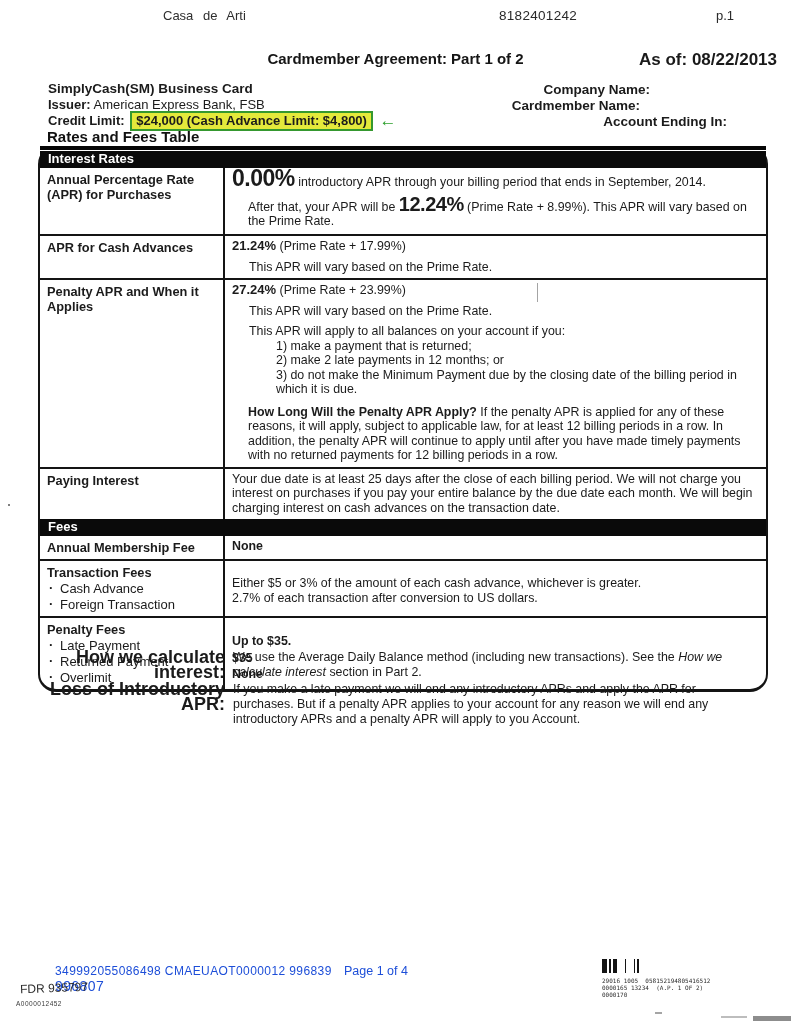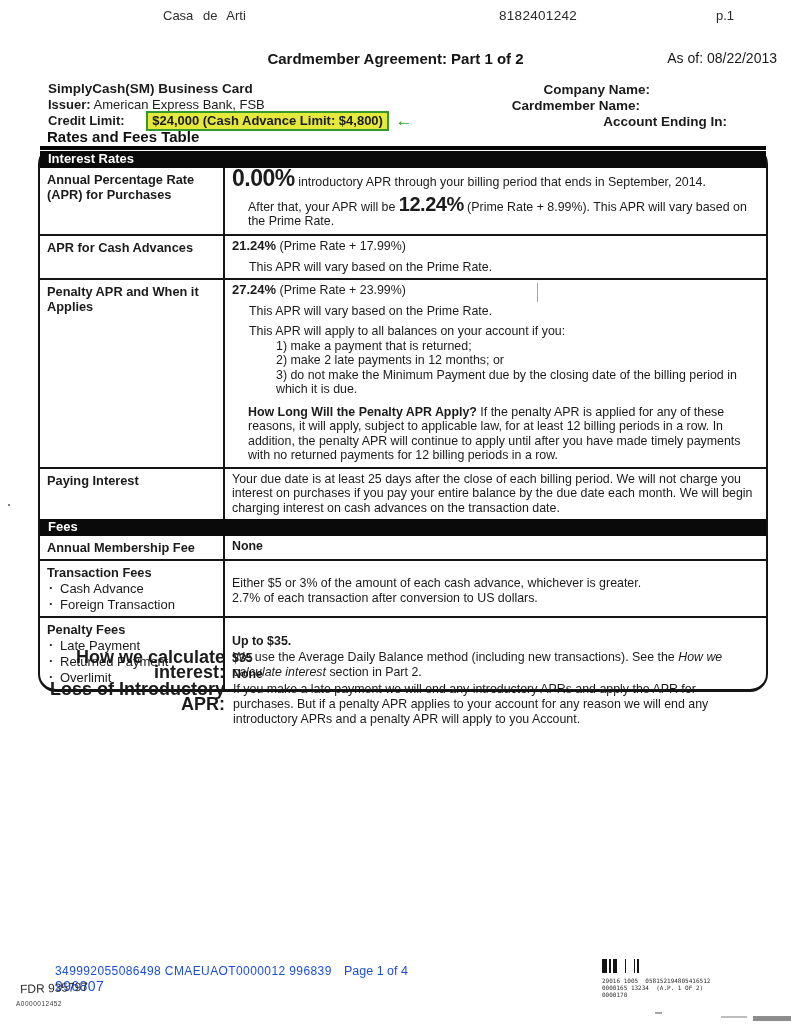--- a/index.html
+++ b/index.html
@@ -14,34 +14,34 @@
     overflow: hidden;
   }
   .b { font-weight: bold; }
 
   
   .sh-sender { position: absolute; left: 163px; top: 8px; font-size: 13px; color: #2e2e2e; word-spacing: 6px; }
   .sh-number { position: absolute; left: 499px; top: 8px; font-size: 13.5px; color: #2a2a2a; letter-spacing: 0.3px; }
   .sh-page   { position: absolute; left: 716px; top: 8px; font-size: 13px; color: #2a2a2a; }
 
   .doc-title { position: absolute; left: 0; right: 0; top: 50px; text-align: center; font-size: 15px; font-weight: bold; color: #151515; }
-  .as-of { position: absolute; right: 14px; top: 50px; font-size: 14px; font-weight: normal; color: #1a1a1a; text-align: right; }
+  .as-of { position: absolute; right: 14px; top: 50px; font-size: 17px; font-weight: bold; color: #1a1a1a; text-align: right; }
 
   
   .product     { position: absolute; left: 48px; top: 81px; font-size: 13.5px; font-weight: bold; }
   .issuer-line { position: absolute; left: 48px; top: 97px; font-size: 13px; }
   .credit-line { position: absolute; left: 48px; top: 111px; font-size: 13px; white-space: nowrap; }
   .hl {
     display: inline-block;
     background: #e4e93b;
     border: 2px solid #35982f;
     padding: 0 4px 1px 4px;
     font-weight: bold;
     font-size: 13px;
-    margin-left: 18px;
+    margin-left: 2px;
   }
   .arrow { color: #2ca02c; font-weight: bold; font-size: 17px; vertical-align: -1px; margin-left: 3px; }
   .lbl-company    { position: absolute; right: 141px; top: 82px;  font-size: 13.5px; font-weight: bold; }
   .lbl-cardmember { position: absolute; right: 151px; top: 98px;  font-size: 13.5px; font-weight: bold; }
   .lbl-account    { position: absolute; right: 64px;  top: 114px; font-size: 13.5px; font-weight: bold; }
 
   .rates-title { position: absolute; left: 47px; top: 128px; font-size: 15px; font-weight: bold; color: #111; }
 
   
   .rft {

